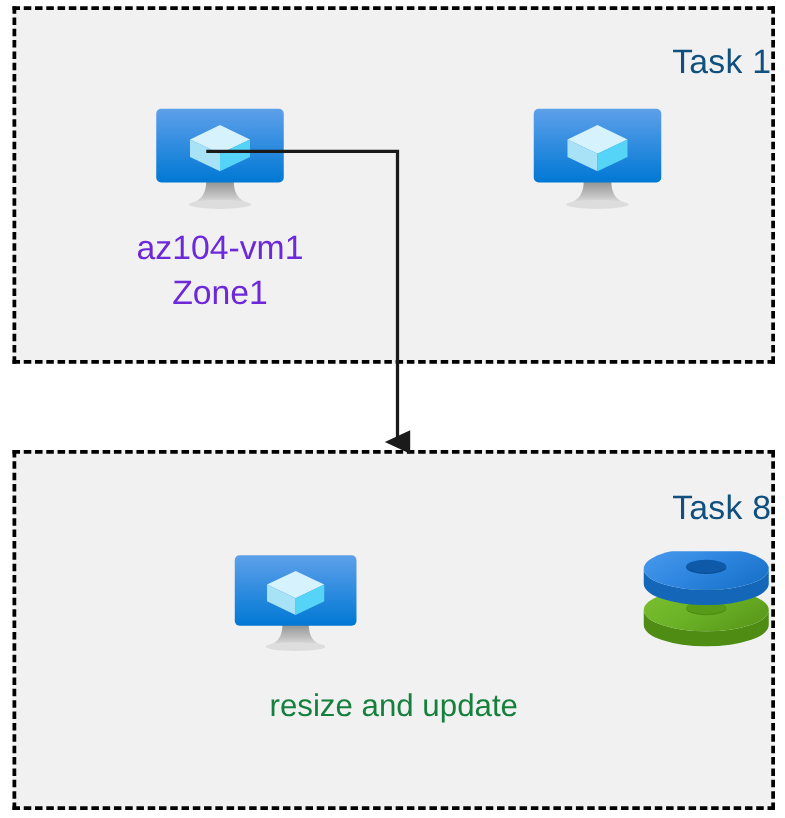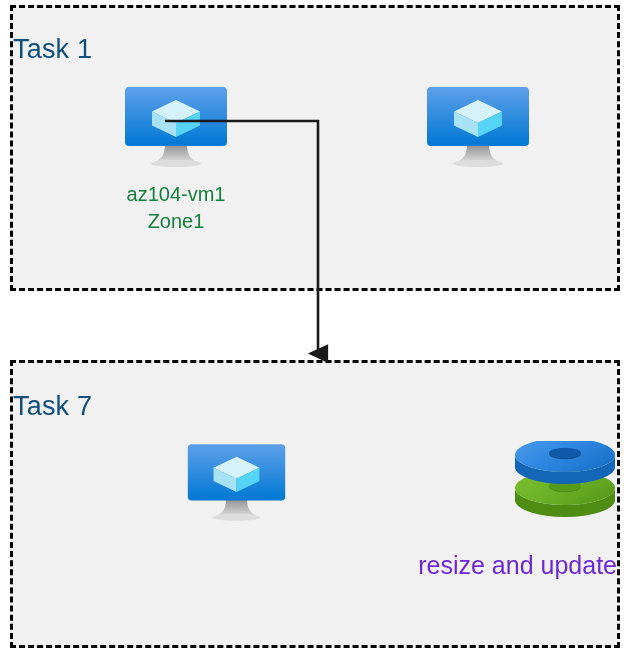--- a/index.html
+++ b/index.html
@@ -28,43 +28,43 @@
     background: #F1F1F1;
     border: 3px dashed #000000;
     box-sizing: border-box;
   }
   #task1-box { left: 10px;  top: 5px;   width: 610px; height: 286px; }
   #task2-box { left: 10px;  top: 360px; width: 610px; height: 288px; }
 
   .task-title {
     position: absolute;
     width: 100%;
-    text-align: left;
+    text-align: right;
     color: #10507F;
     font-size: 27px;
     font-weight: 400;
     letter-spacing: 0.2px;
     line-height: 1;
     white-space: nowrap;
   }
   #task1-title { top: 28px; }
   #task2-title { top: 30px; }
 
   
   .node {
     position: absolute;
     text-align: center;
   }
   #vm1-node { left: 58px;  top: 76px;  width: 210px; }
   #vm2-node { left: 360px; top: 76px;  width: 210px; }
 
   .node-label {
     margin-top: 12px;
-    color: #15803d;
-    font-size: 20px;
+    color: #6d28d9;
+    font-size: 27px;
     line-height: 1.33;
     white-space: pre-line;
   }
 
   
   .vm-icon {
     display: block;
     margin: 0 auto;
   }
 
@@ -82,22 +82,22 @@
     display: flex;
     justify-content: center;
     align-items: flex-start;
     gap: 54px;
   }
   #task2-caption {
     position: absolute;
     left: 0;
     top: 190px;
     width: 100%;
-    text-align: right;
-    color: #6d28d9;
+    text-align: center;
+    color: #15803d;
     font-size: 25px;
     line-height: 1;
     white-space: nowrap;
   }
 
   
   #connector {
     position: absolute;
     left: 0; top: 0;
     width: 628px; height: 654px;
@@ -163,21 +163,21 @@
           <polygon points="31,27.5 55,39 55,53 31,41.5" fill="#A7E2F7"></polygon>
           <polygon points="79,27.5 55,39 55,53 79,41.5" fill="#55D4F8"></polygon>
         </g>
       </svg>
     </div>
 
   </div>
 
   <div id="task2-box" class="task-box">
 
-    <div id="task2-title" class="task-title">Task 7</div>
+    <div id="task2-title" class="task-title">Task 8</div>
 
     <div id="task2-row">
 
       <svg class="vm-icon" width="105" height="82" viewBox="0 0 110 85">
         <defs>
           <linearGradient id="scr3" x1="0" y1="0" x2="0" y2="1">
             <stop offset="0%" stop-color="#5EA0EA"></stop>
             <stop offset="100%" stop-color="#0078D4"></stop>
           </linearGradient>
           <linearGradient id="std3" x1="0" y1="0" x2="0" y2="1">

